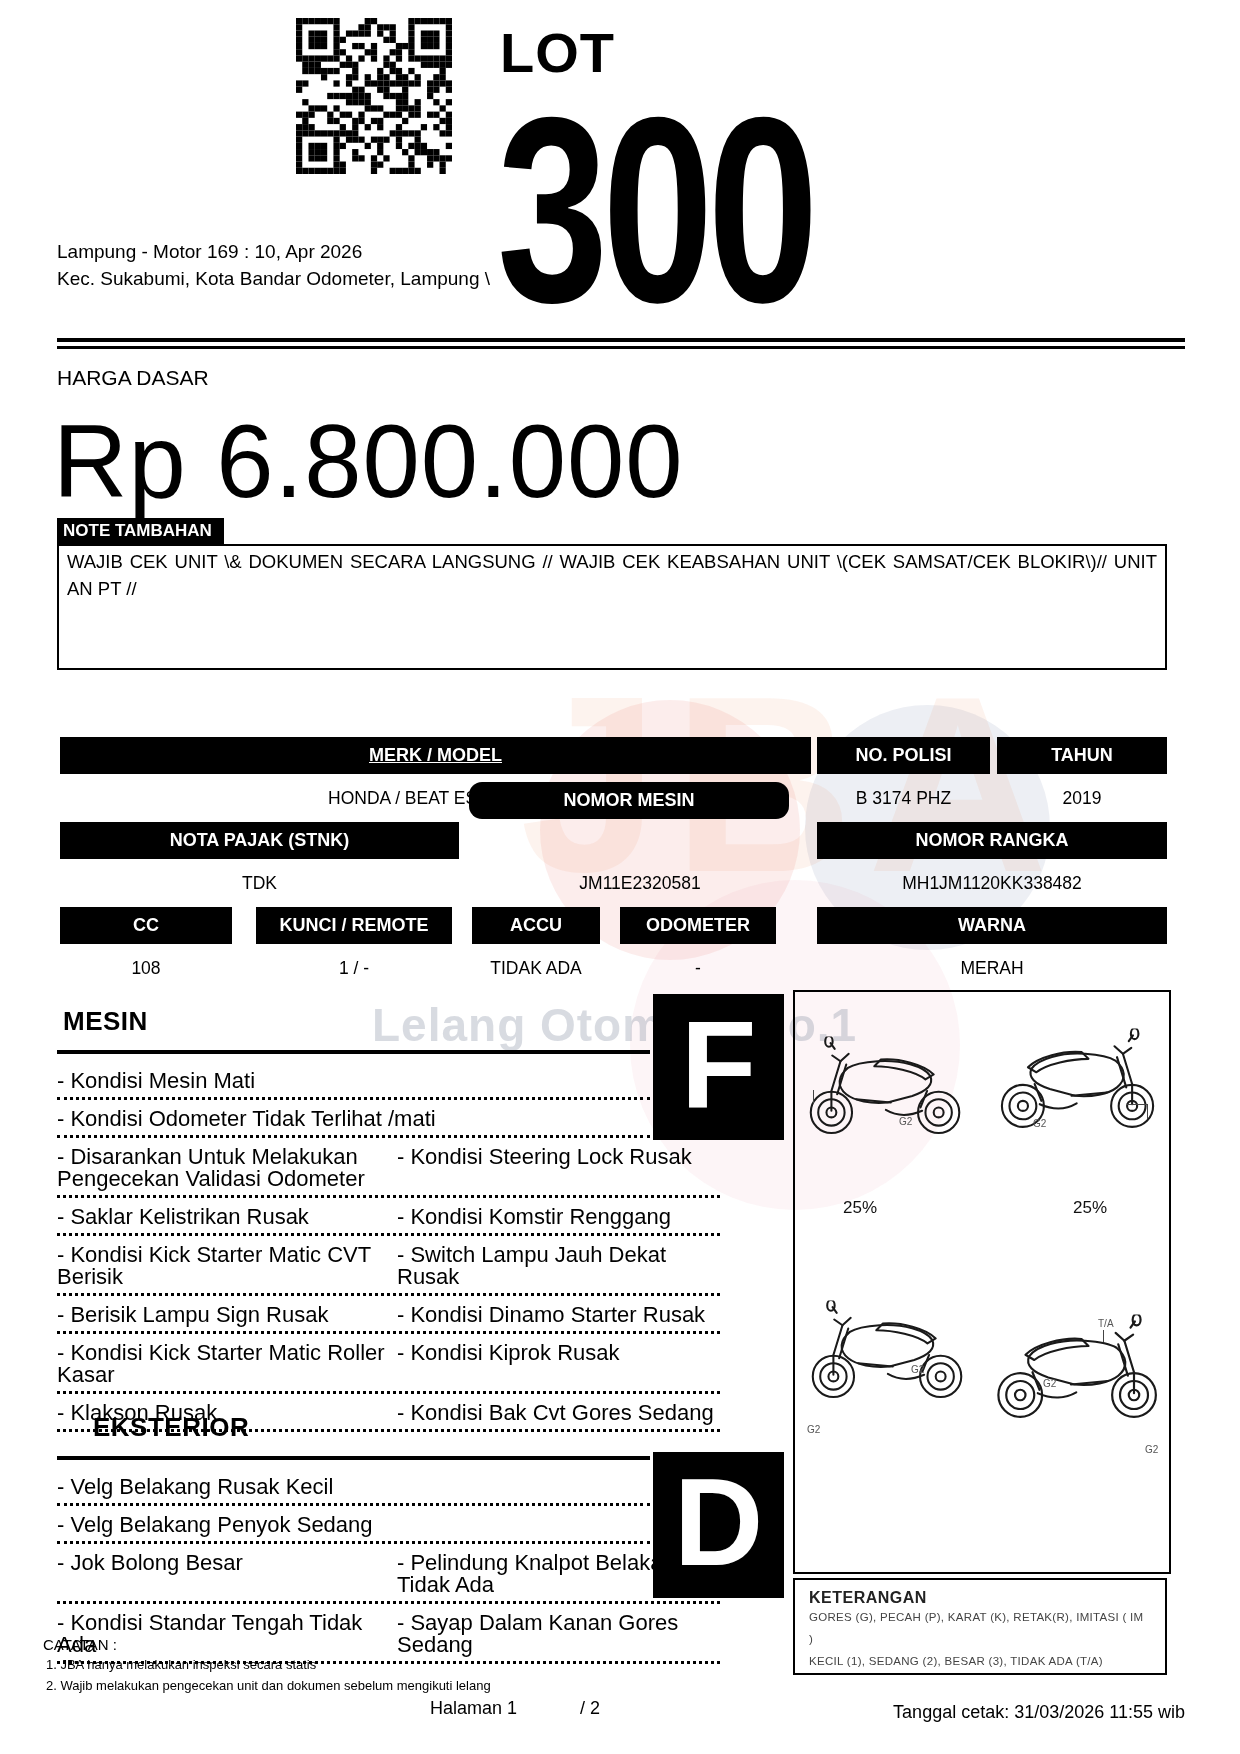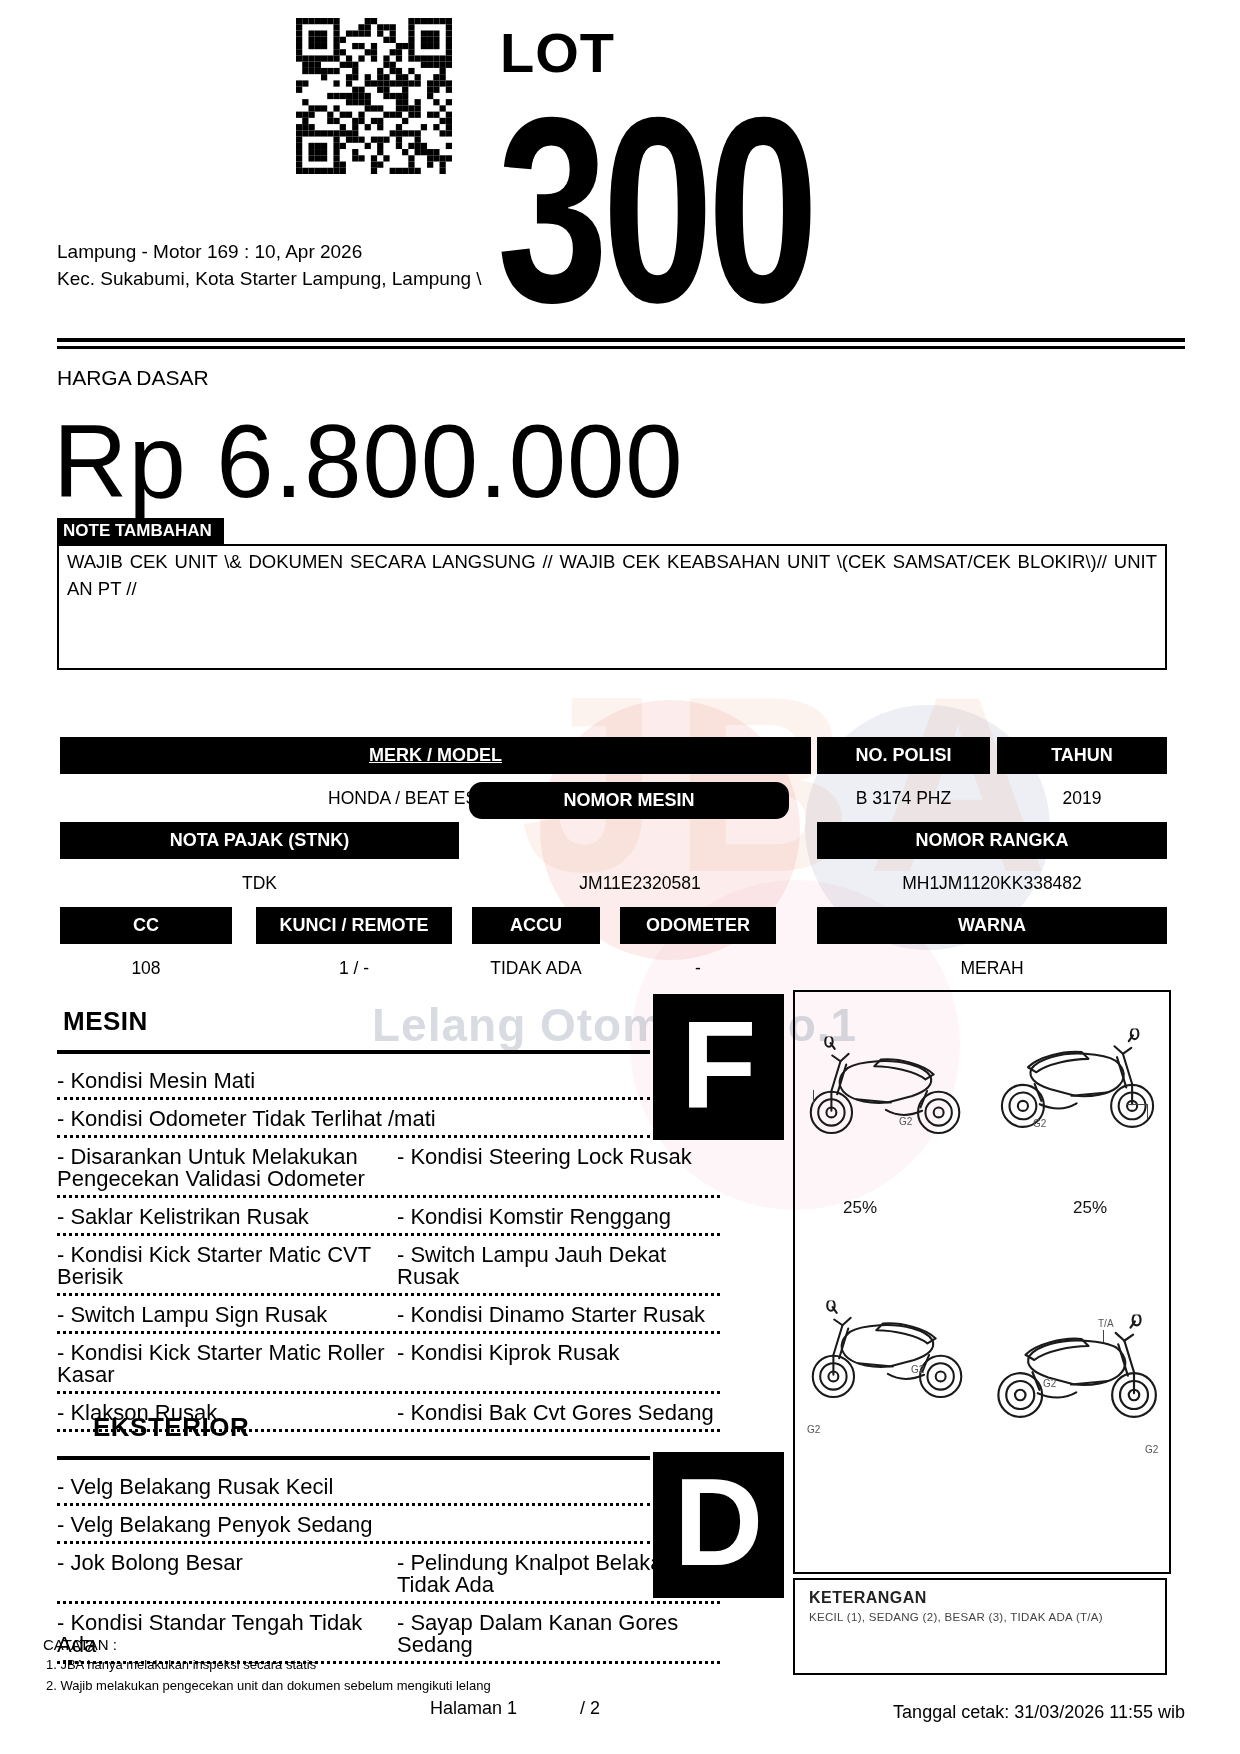--- a/index.html
+++ b/index.html
@@ -413,21 +413,21 @@
       <rect x="102" y="144" width="6" height="6"></rect>
       <rect x="108" y="144" width="6" height="6"></rect>
       <rect x="114" y="144" width="6" height="6"></rect>
       <rect x="138" y="144" width="6" height="6"></rect>
     </svg></div>
 <div class="lot-label">LOT</div>
 <div class="lot-number">300</div>
 
 <div class="addr">
   <div>Lampung - Motor 169 : 10, Apr 2026</div>
-  <div>Kec. Sukabumi, Kota Starter Lampung, Lampung \</div>
+  <div>Kec. Sukabumi, Kota Bandar Odometer, Lampung \</div>
 </div>
 
 <div class="rule-double"></div>
 <div class="harga-label">HARGA DASAR</div>
 <div class="price">Rp 6.800.000</div>
 
 <div class="note-label">NOTE TAMBAHAN</div>
 <div class="note-box">
   <span>WAJIB CEK UNIT \&amp; DOKUMEN SECARA LANGSUNG // WAJIB CEK KEABSAHAN UNIT \(CEK SAMSAT/CEK BLOKIR\)// UNIT AN PT //</span>
 </div>
@@ -473,21 +473,21 @@
     </div>
   <div class="lrow">
       <span class="lc">- Saklar Kelistrikan Rusak</span>
       <span class="rc">- Kondisi Komstir Renggang</span>
     </div>
   <div class="lrow">
       <span class="lc">- Kondisi Kick Starter Matic CVT Berisik</span>
       <span class="rc">- Switch Lampu Jauh Dekat Rusak</span>
     </div>
   <div class="lrow">
-      <span class="lc">- Switch Lampu Sign Rusak</span>
+      <span class="lc">- Berisik Lampu Sign Rusak</span>
       <span class="rc">- Kondisi Dinamo Starter Rusak</span>
     </div>
   <div class="lrow">
       <span class="lc">- Kondisi Kick Starter Matic Roller Kasar</span>
       <span class="rc">- Kondisi Kiprok Rusak</span>
     </div>
   <div class="lrow">
       <span class="lc">- Klakson Rusak</span>
       <span class="rc">- Kondisi Bak Cvt Gores Sedang</span>
     </div>
@@ -536,20 +536,21 @@
   <span class="dlab" style="left:303px;top:326px;">T/A</span>
   <span class="dlab" style="left:116px;top:372px;">G2</span>
   <span class="dlab" style="left:248px;top:386px;">G2</span>
   <span class="dlab" style="left:12px;top:432px;">G2</span>
   <span class="dlab" style="left:350px;top:452px;">G2</span>
   <span class="tick" style="left:308px;top:338px;width:1px;height:12px;border-top:none;"></span>
 </div>
 
 <div class="keterangan-box">
   <div class="ket-title">KETERANGAN</div>
+  <div class="ket-line">GORES (G), PECAH (P), KARAT (K), RETAK(R), IMITASI ( IM )</div>
   <div class="ket-line">KECIL (1), SEDANG (2), BESAR (3), TIDAK ADA (T/A)</div>
 </div>
 
 <div class="catatan-title">CATATAN :</div>
 <div class="cat-item" style="top:1657px;">1. JBA hanya melakukan inspeksi secara statis</div>
 <div class="cat-item" style="top:1678px;text-align:right;">2. Wajib melakukan pengecekan unit dan dokumen sebelum mengikuti lelang</div>
 
 <div class="footer-page">Halaman 1</div>
 <div class="footer-of">/ 2</div>
 <div class="footer-print">Tanggal cetak: 31/03/2026 11:55 wib</div>

